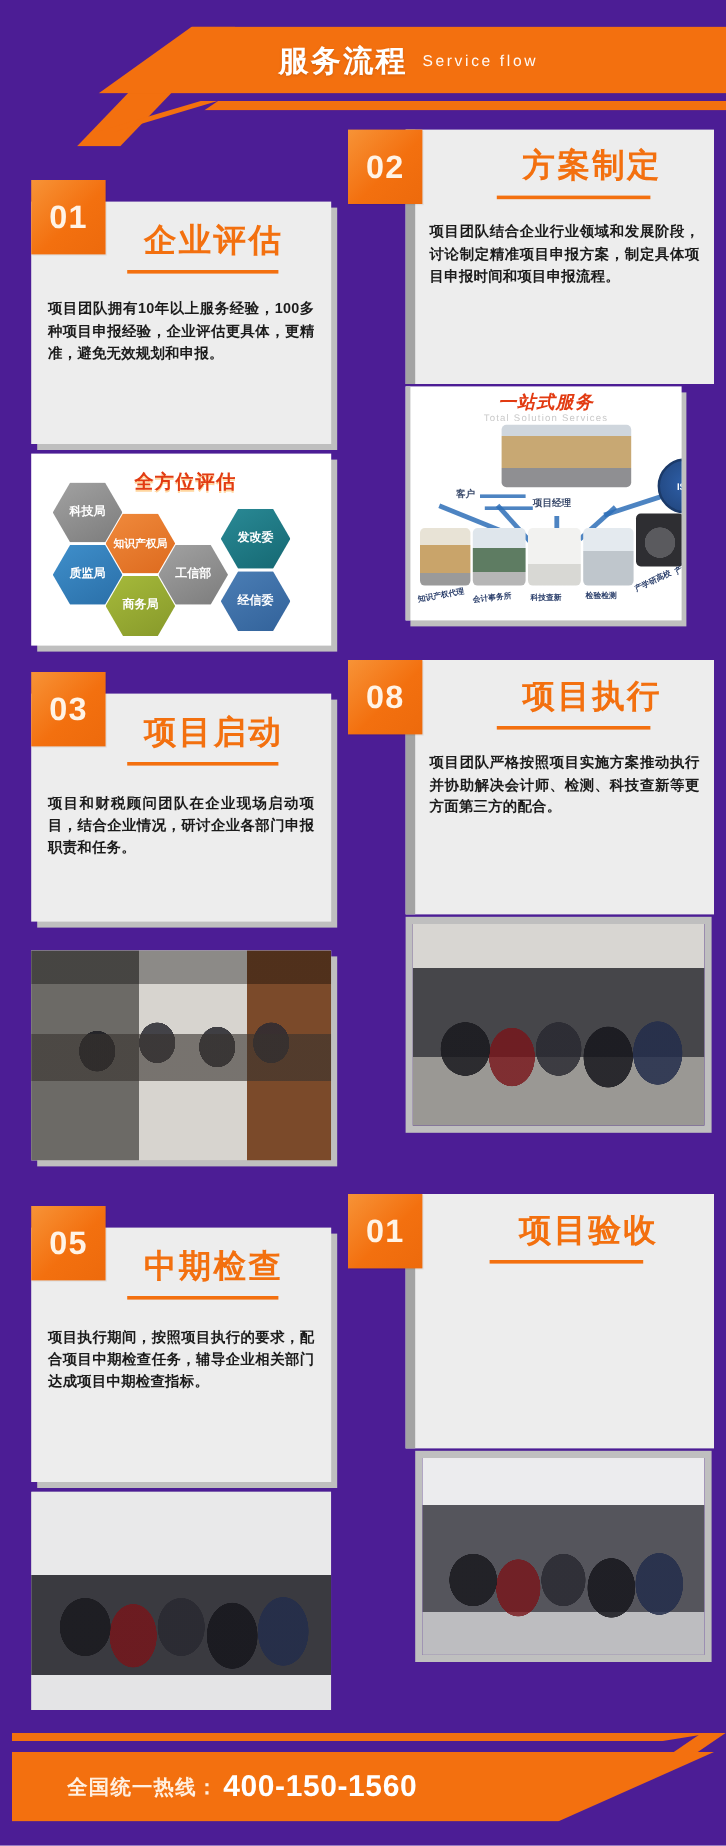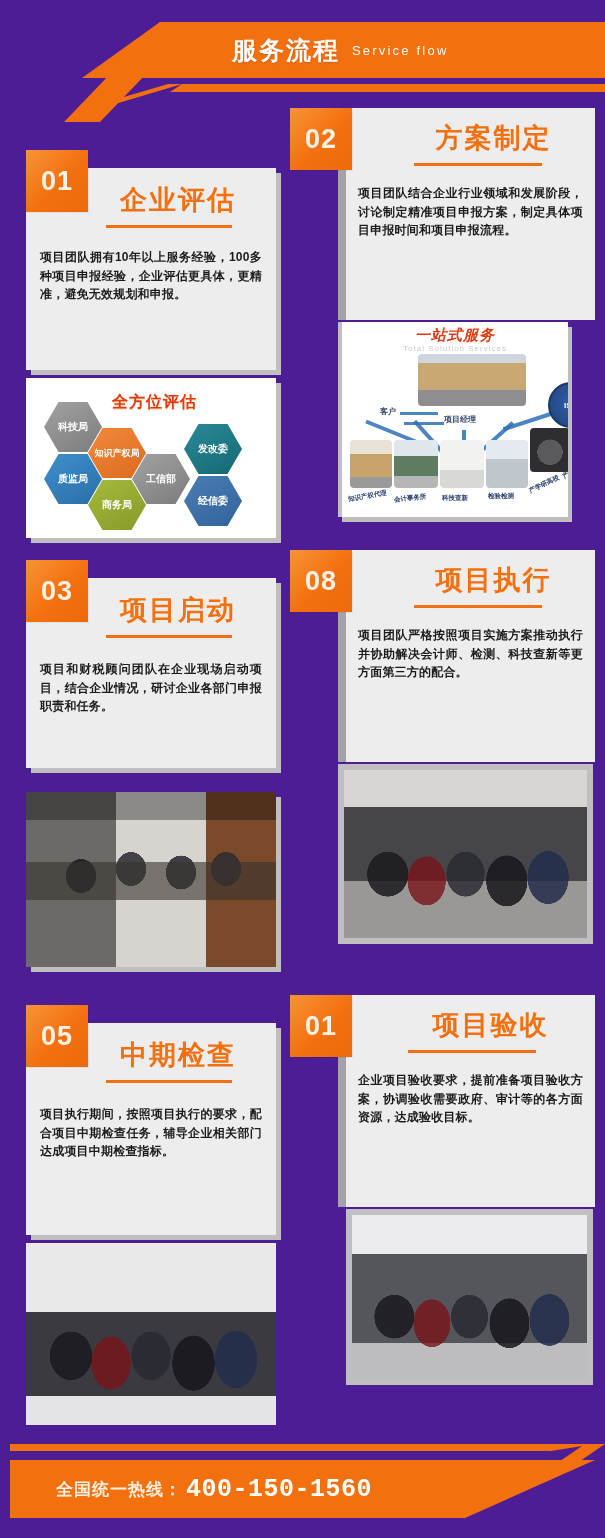--- a/index.html
+++ b/index.html
@@ -121,21 +121,21 @@
       radial-gradient(ellipse 14% 26% at 84% 64%,rgba(35,45,75,.85) 0 60%,transparent 61%);}
   .ph-overlay-table{position:absolute;inset:0;
     background:
       linear-gradient(180deg,transparent 0 40%,rgba(55,50,46,.6) 40% 62%,transparent 62%),
       radial-gradient(ellipse 10% 16% at 22% 48%,rgba(20,20,26,.8) 0 60%,transparent 61%),
       radial-gradient(ellipse 10% 16% at 42% 44%,rgba(30,30,38,.8) 0 60%,transparent 61%),
       radial-gradient(ellipse 10% 16% at 62% 46%,rgba(25,25,32,.8) 0 60%,transparent 61%),
       radial-gradient(ellipse 10% 16% at 80% 44%,rgba(40,40,50,.8) 0 60%,transparent 61%);}
 
   
-  .footer{position:absolute;left:0;bottom:0;width:488px;height:150px;font-family:Liberation Mono, monospace;}
+  .footer{position:absolute;left:0;bottom:0;width:488px;height:150px;}
   .ft-thin{
     position:absolute;left:10px;top:56px;width:585px;height:7px;background:#F3700F;
     clip-path:polygon(0 0,585px 0,541px 7px,0 7px);
   }
   .ft-thin-d{
     position:absolute;left:420px;top:56px;width:185px;height:30px;background:#F3700F;
     clip-path:polygon(165px 0,185px 0,141px 30px,121px 30px);
   }
   .ft-main{
     position:absolute;left:10px;top:72px;width:585px;height:58px;background:#F3700F;
@@ -288,21 +288,20 @@
     </div>
   </div>
 
   <div class="card" style="left:290px;top:995px;width:305px;height:390px;">
     <div class="badge" style="left:0;top:0;">01</div>
     <div class="panel border-l" style="position:absolute;left:48px;top:0;width:257px;height:212px;padding:8px 12px 0;">
       <div class="ctitle-wrap" style="padding-left:40px;">
         <div class="ctitle">项目验收</div>
         <div class="ctitle-rule" style="width:128px;margin-left:10px;"></div>
       </div>
-      <div class="cbody" style="margin-top:18px;">企业项目验收要求，提前准备项目验收方案，协调验收需要政府、审计等的各方面资源，达成验收目标。</div>
     </div>
     <div class="pic framed" style="left:56px;top:214px;width:247px;height:176px;">
       <div class="ph-hall"></div>
       <div class="ph-overlay-people"></div>
     </div>
   </div>
 
   <div class="footer">
     <div class="ft-thin"></div>
     <div class="ft-thin-d"></div>

